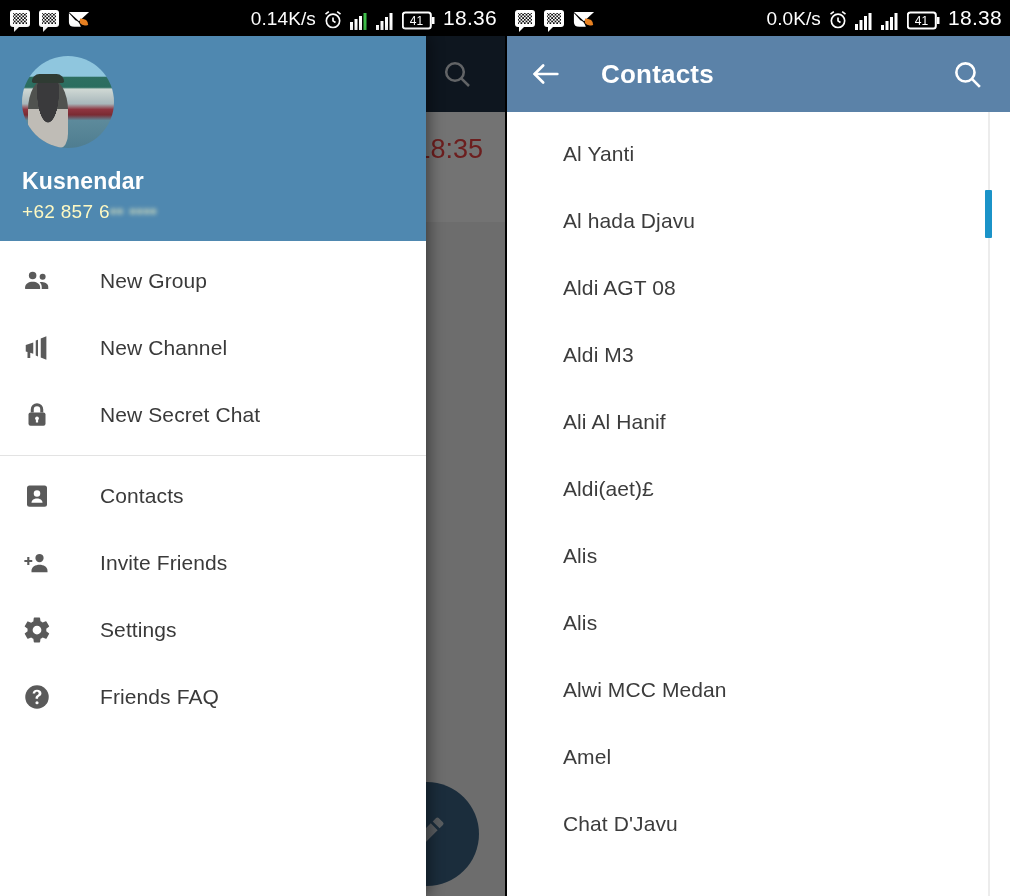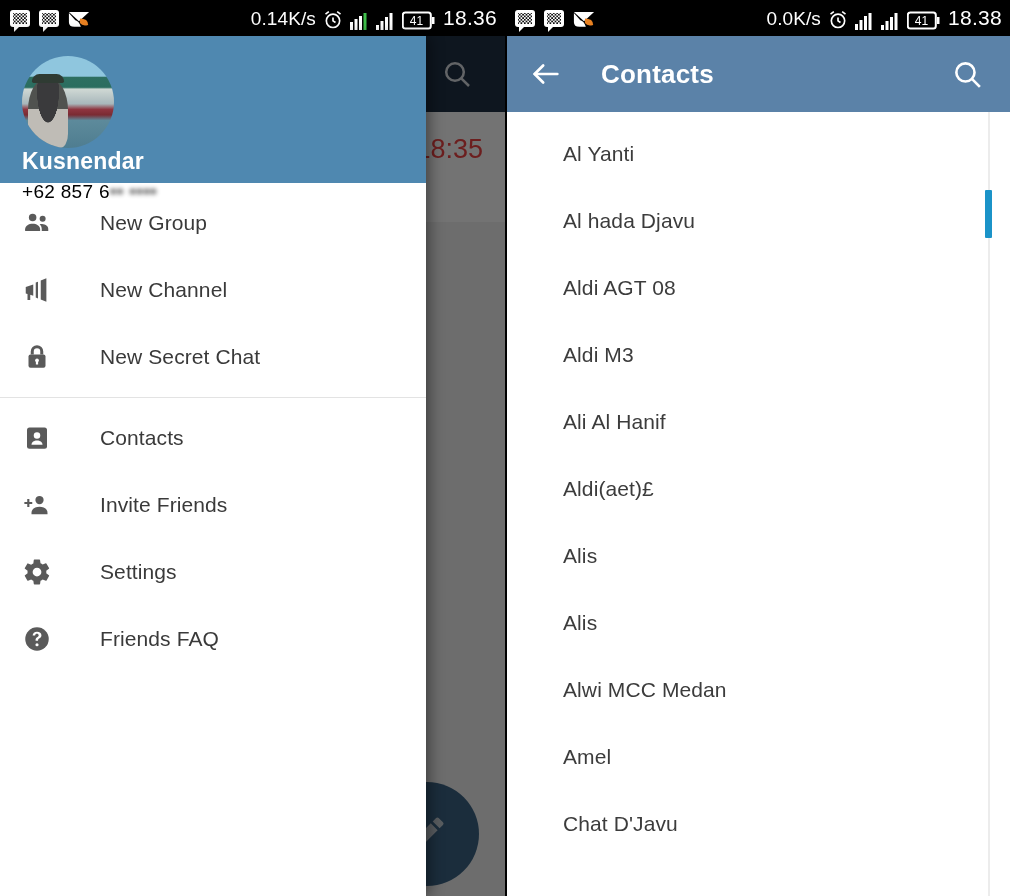--- a/index.html
+++ b/index.html
@@ -66,42 +66,42 @@
   }
 
   .scrim { position: absolute; inset: 36px 0 0 0; background: rgba(0,0,0,.55); }
 
   .drawer {
     position: absolute; left: 0; top: 36px; width: 426px; height: 860px;
     background: #fff; box-shadow: 3px 0 14px rgba(0,0,0,.45);
     display:flex; flex-direction:column;
   }
   .drawer-header {
-    height: 147px; background: #4f88b0; position: relative; flex: none;
+    height: 205px; background: #4f88b0; position: relative; flex: none;
     padding: 20px 22px 18px;
     display:flex; flex-direction:column; justify-content:space-between;
   }
   .avatar {
     width: 92px; height: 92px; border-radius: 50%; overflow:hidden;
     position: relative; flex: none;
     background: linear-gradient(#8fc6de 0%, #8fc6de 22%, #2e6f61 23%, #2a6d5f 34%, #cfd8d4 36%, #a8b7bb 52%, #8f3540 58%, #7a2b33 64%, #5d8a9b 70%, #4f7d90 100%);
   }
   .avatar::before {
     content:""; position:absolute; left: 6px; top: 22px; width: 40px; height: 70px;
     background: radial-gradient(ellipse at 50% 20%, #3a3a3c 0 38%, transparent 39%),
                 linear-gradient(#50524f 0 44%, #bfbcb6 45% 100%);
     border-radius: 46% 46% 20% 20%;
   }
   .avatar::after {
     content:""; position:absolute; left: 10px; top: 18px; width: 32px; height: 9px;
     background:#2f3b33; border-radius: 9px 9px 2px 2px;
   }
   .dh-name { color:#fff; font-size: 23px; font-weight: 700; letter-spacing:.2px; }
   .dh-phone {
-    color:#000000; font-size: 19px; margin-top: 6px; letter-spacing:.3px;
+    color:#fef9c3; font-size: 19px; margin-top: 6px; letter-spacing:.3px;
     filter: blur(0px);
   }
   .dh-phone .redacted { filter: blur(2.4px); opacity:.8; }
 
   .drawer-list { flex: 1; padding-top: 6px; }
   .drawer-item {
     height: 67px; display: flex; align-items: center; gap: 0; padding-left: 22px;
     cursor: pointer;
   }
   .drawer-item .di-icon {

